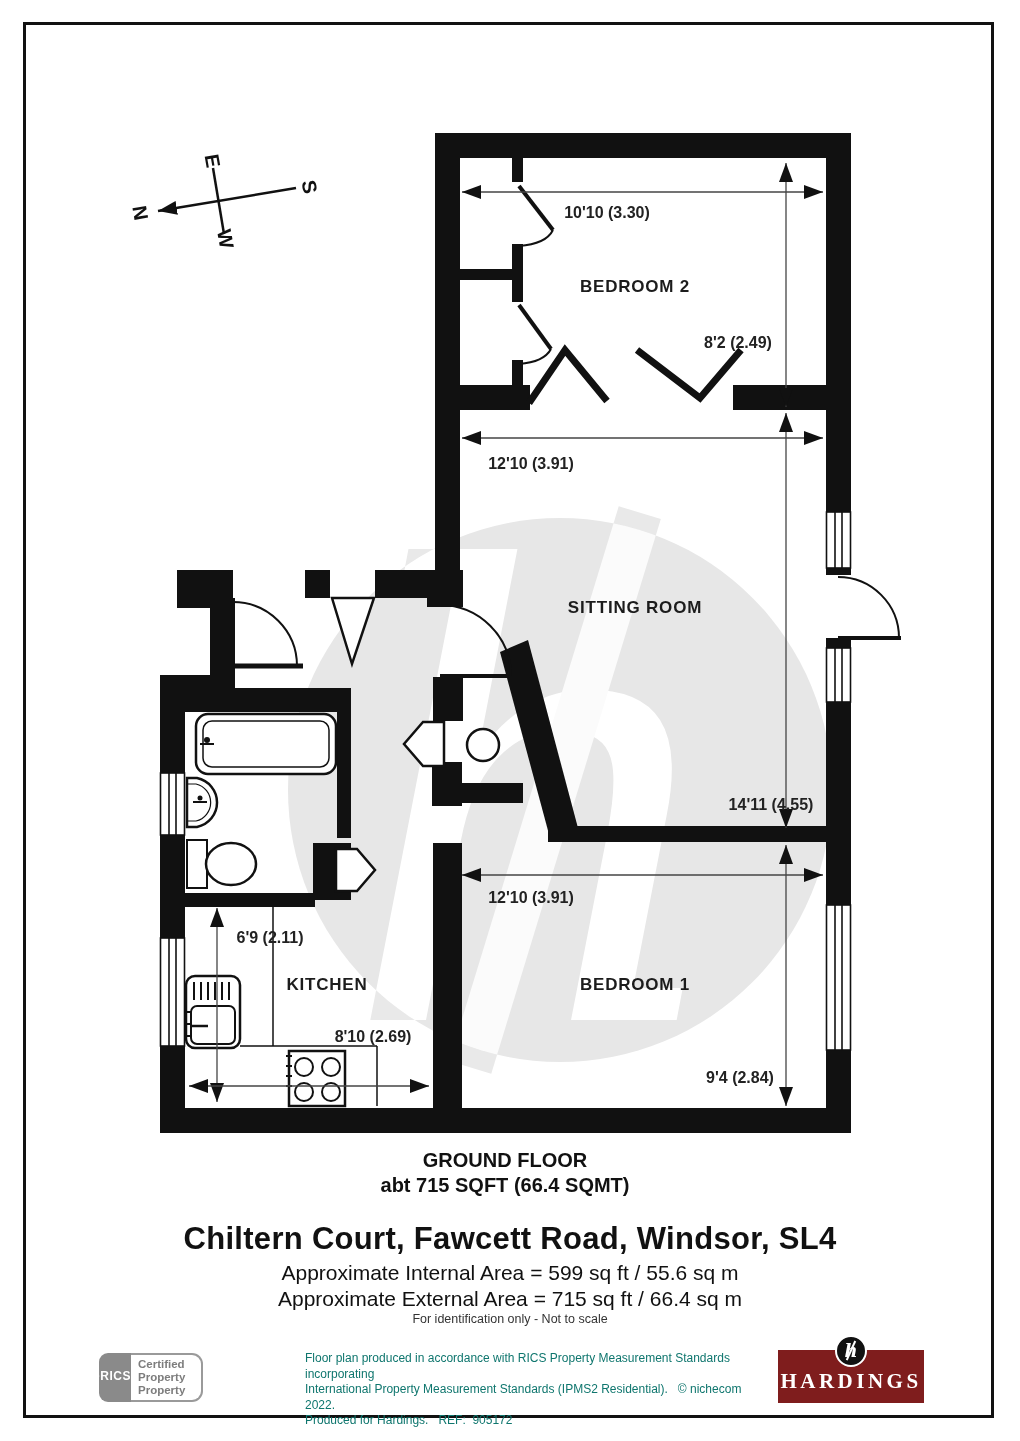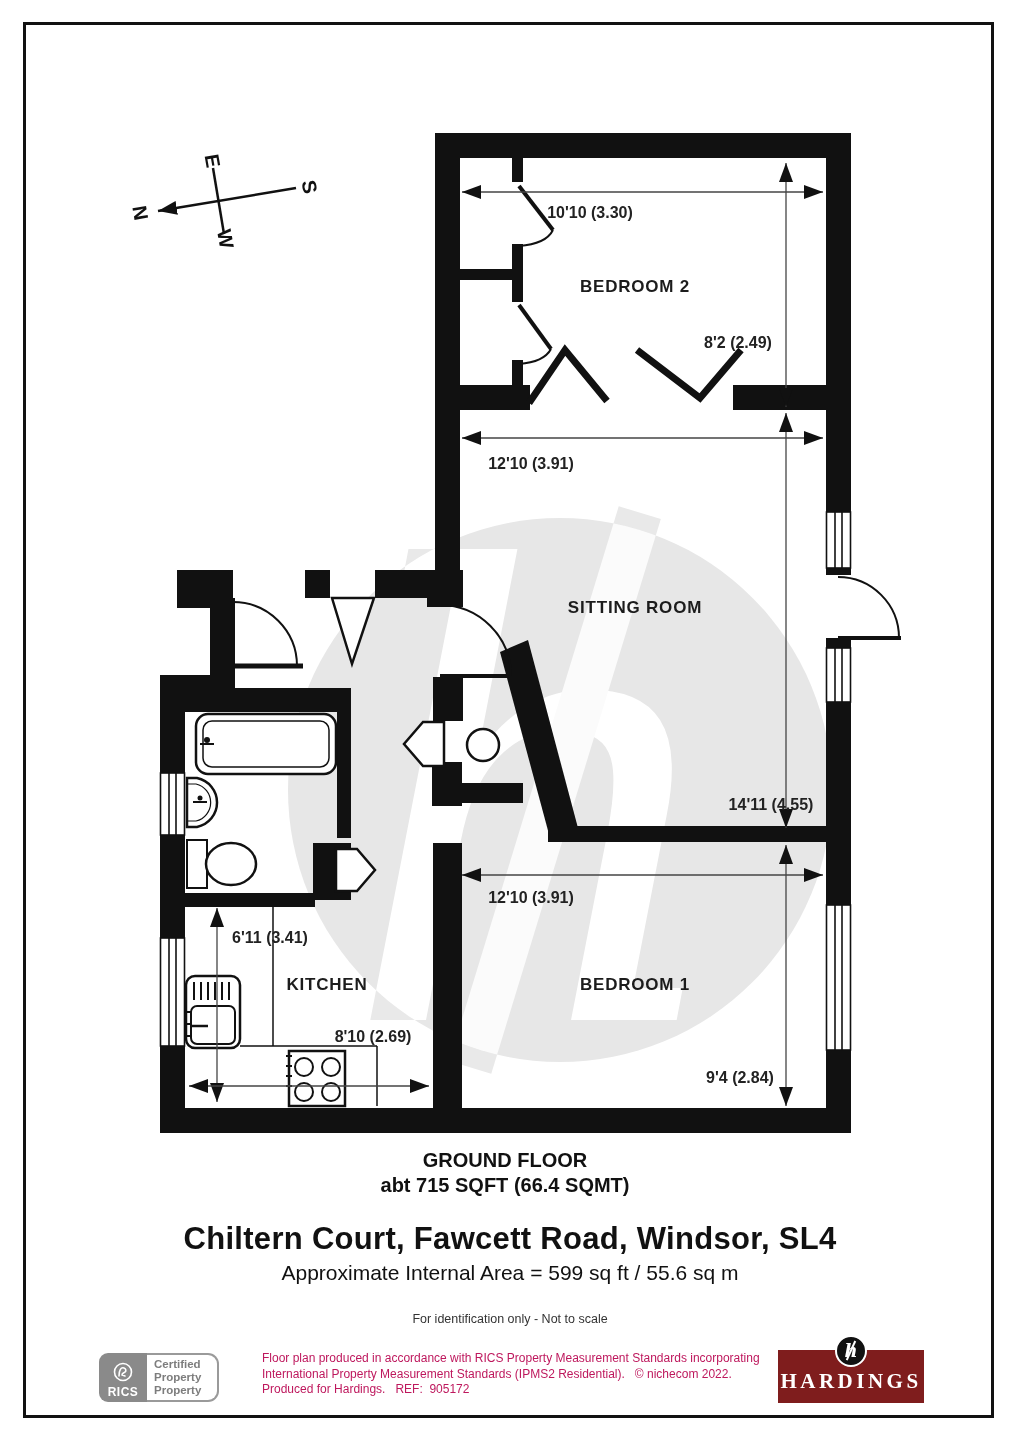--- a/index.html
+++ b/index.html
@@ -12,29 +12,29 @@
   .room-label{font-size:17px;font-weight:bold;letter-spacing:.8px;color:#1c1c1c;}
   .dim-label{font-size:16px;font-weight:bold;color:#222;}
   .cletter{font-size:20px;font-weight:bold;color:#111;
            transform:translate(-50%,-50%) rotate(80deg);}
   .ground-line{font-size:20px;font-weight:800;color:#111;}
   .addr{font-size:31px;font-weight:800;color:#111;letter-spacing:.3px;}
   .area-line{font-size:21px;font-weight:400;color:#111;}
   .small-note{font-size:12.5px;color:#333;}
   
   .rics{position:absolute;left:99px;top:1353px;height:49px;display:flex;}
-  .rics-left{width:48px;background:#8a8a8a;border-radius:9px 0 0 9px;color:#fff;
-             display:flex;flex-direction:column;align-items:center;justify-content:flex-end;
+  .rics-left{width:32px;background:#8a8a8a;border-radius:9px 0 0 9px;color:#fff;
+             display:flex;flex-direction:row;align-items:center;justify-content:flex-end;
              padding-bottom:3px;}
   .rics-left .brand{font-size:12px;font-weight:bold;letter-spacing:.5px;}
   .rics-right{width:72px;border:2px solid #9a9a9a;border-left:none;
               border-radius:0 11px 11px 0;padding:3px 0 12px 7px;box-sizing:border-box;}
   .rics-right div{font-size:11.5px;font-weight:bold;color:#7d7d7d;line-height:13px;}
   .legal{position:absolute;left:262px;top:1351px;width:510px;}
-  .legal div{font-size:12px;color:#be185d;line-height:15.5px;}
+  .legal div{font-size:12px;color:#0f766e;line-height:15.5px;margin-left:43px;}
   .hardings{position:absolute;left:778px;top:1350px;width:146px;height:53px;background:#7f1d1d;}
   .h-circle{position:absolute;left:50%;top:-15px;transform:translateX(-50%);
             width:28px;height:28px;border-radius:50%;background:#111;border:2px solid #fff;
             display:flex;align-items:center;justify-content:center;}
   .h-mono{font-family:"DejaVu Serif",serif;font-style:italic;font-weight:bold;
           font-size:18px;color:#fff;line-height:1;}
   .h-slash{position:absolute;left:13px;top:3px;width:1.6px;height:21px;background:#fff;
            transform:rotate(24deg);}
   .h-name{position:absolute;left:0;right:0;top:19px;text-align:center;color:#fff;
           font-family:"Liberation Serif",serif;font-weight:bold;font-size:21px;
@@ -231,33 +231,34 @@
   <div class="lbl cletter" style="left:140px;top:213px;">N</div>
   <div class="lbl cletter" style="left:212px;top:161px;">E</div>
   <div class="lbl cletter" style="left:309px;top:187px;">S</div>
   <div class="lbl cletter" style="left:225px;top:239px;">W</div>
 
   <div class="lbl room-label" style="left:635px;top:287px;">BEDROOM 2</div>
   <div class="lbl room-label" style="left:635px;top:608px;">SITTING ROOM</div>
   <div class="lbl room-label" style="left:635px;top:985px;">BEDROOM 1</div>
   <div class="lbl room-label" style="left:327px;top:985px;">KITCHEN</div>
 
-  <div class="lbl dim-label" style="left:590px;top:213px;">10'10 (3.30)</div>
+  <div class="lbl dim-label" style="left:607px;top:213px;">10'10 (3.30)</div>
   <div class="lbl dim-label" style="left:738px;top:343px;">8'2 (2.49)</div>
   <div class="lbl dim-label" style="left:531px;top:464px;">12'10 (3.91)</div>
   <div class="lbl dim-label" style="left:723px;top:805px;margin-left:48px;">14'11 (4.55)</div>
   <div class="lbl dim-label" style="left:531px;top:898px;">12'10 (3.91)</div>
   <div class="lbl dim-label" style="left:740px;top:1078px;">9'4 (2.84)</div>
-  <div class="lbl dim-label" style="left:270px;top:938px;">6'11 (3.41)</div>
+  <div class="lbl dim-label" style="left:270px;top:938px;">6'9 (2.11)</div>
   <div class="lbl dim-label" style="left:373px;top:1037px;">8'10 (2.69)</div>
 
   <div class="lbl ground-line" style="left:505px;top:1160px;">GROUND FLOOR</div>
   <div class="lbl ground-line" style="left:505px;top:1185px;">abt 715 SQFT (66.4 SQMT)</div>
   <div class="lbl addr" style="left:510px;top:1239px;">Chiltern Court, Fawcett Road, Windsor, SL4</div>
   <div class="lbl area-line" style="left:510px;top:1273px;">Approximate Internal Area = 599 sq ft / 55.6 sq m</div>
+  <div class="lbl area-line" style="left:510px;top:1299px;">Approximate External Area = 715 sq ft / 66.4 sq m</div>
   <div class="lbl small-note" style="left:510px;top:1319px;">For identification only - Not to scale</div>
 
   <div class="rics">
     <div class="rics-left">
       <svg width="22" height="24" viewBox="0 0 22 24">
         <circle cx="11" cy="11" r="8.5" fill="none" stroke="#fff" stroke-width="1.6"></circle>
         <path d="M7,15 C7,9 9,6 12,7 C14,7.7 14.5,10 13,11 C12,12 10,12 10,14 L13,15" fill="none" stroke="#fff" stroke-width="1.6" stroke-linecap="round"></path>
       </svg>
       <div class="brand">RICS</div>
     </div>

